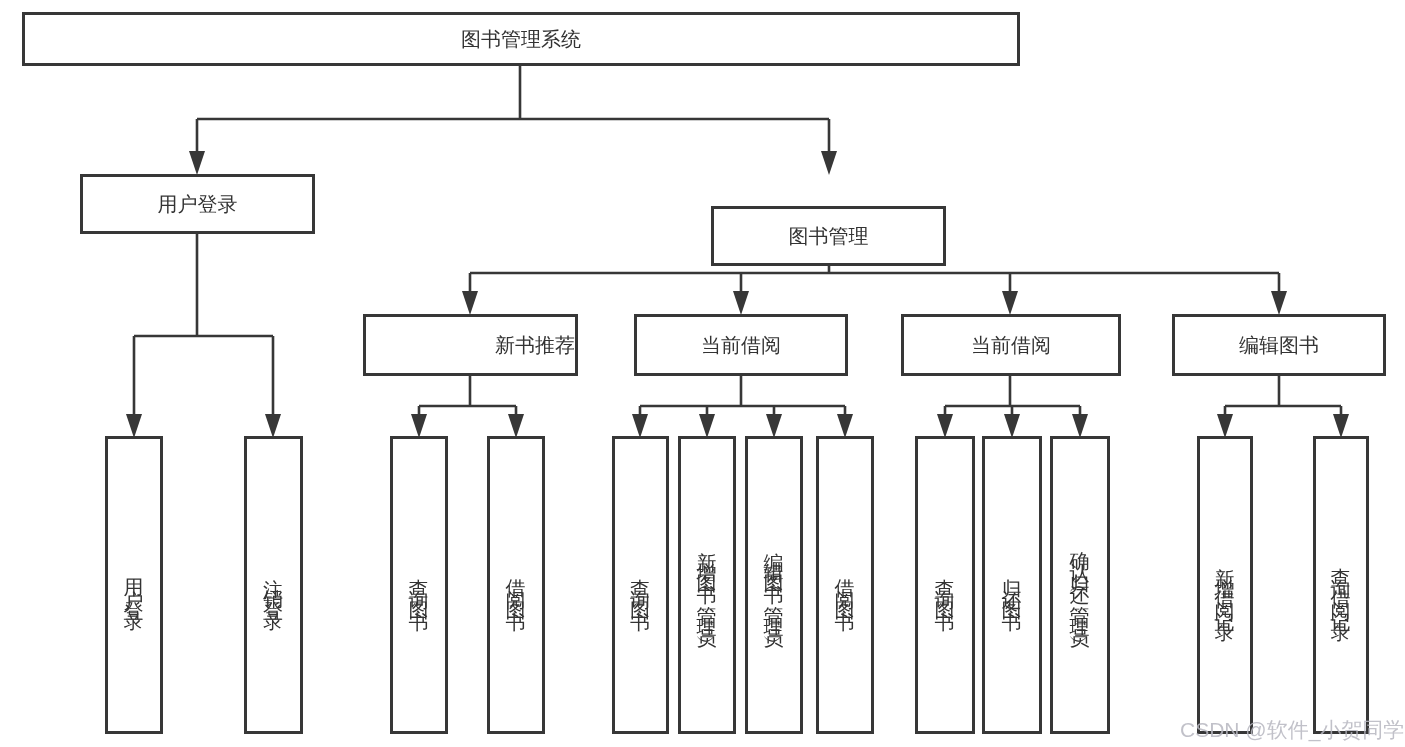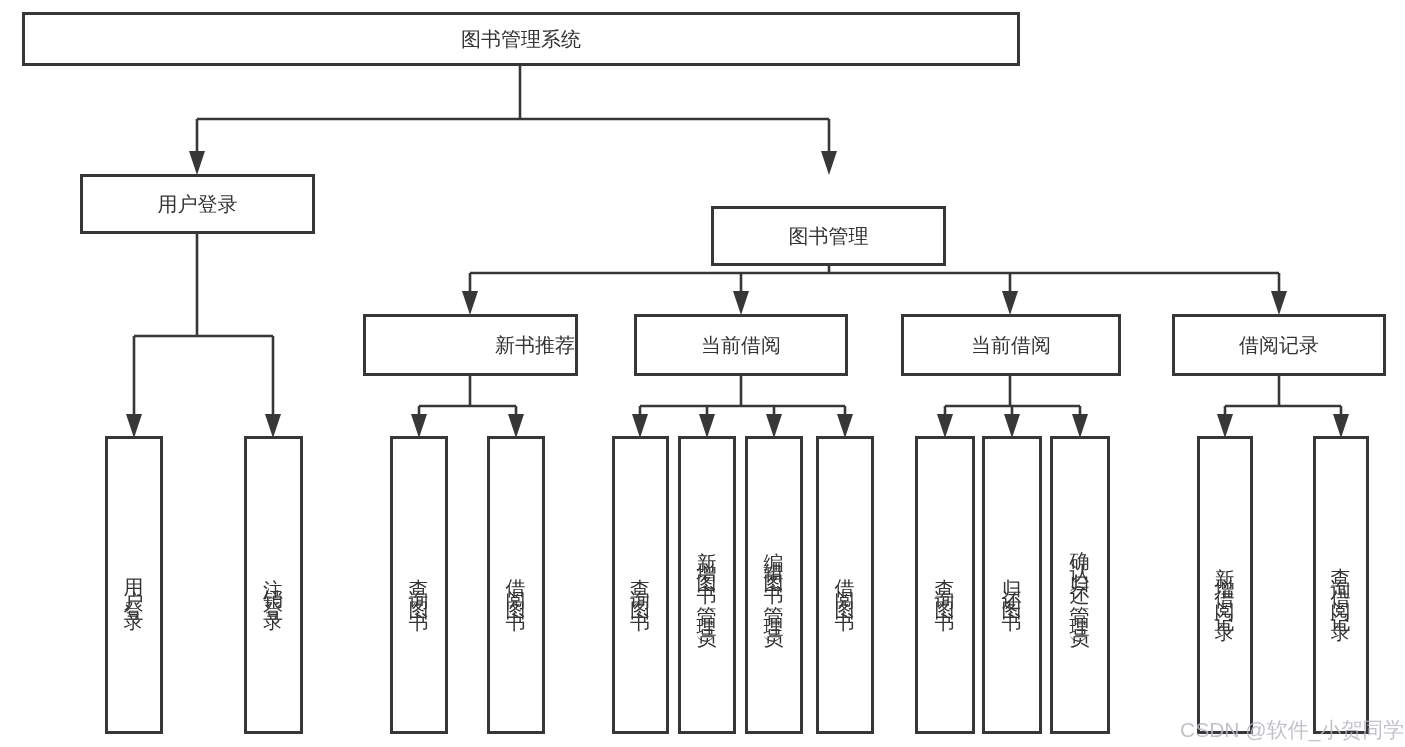--- a/index.html
+++ b/index.html
@@ -129,21 +129,21 @@
   <div class="box hbox" style="left:363px; top:314px; width:215px; height:62px;justify-content:flex-end;">
     <span>新书推荐</span>
   </div>
   <div class="box hbox" style="left:634px; top:314px; width:214px; height:62px;">
     <span>当前借阅</span>
   </div>
   <div class="box hbox" style="left:901px; top:314px; width:220px; height:62px;">
     <span>当前借阅</span>
   </div>
   <div class="box hbox" style="left:1172px; top:314px; width:214px; height:62px;">
-    <span>借阅记录</span>
+    <span>编辑图书</span>
   </div>
 
   <div class="box vbox" style="left:105px; top:436px; width:58px; height:298px;">
     <span>用户登录</span>
   </div>
   <div class="box vbox" style="left:244px; top:436px; width:59px; height:298px;">
     <span>注销登录</span>
   </div>
 
   <div class="box vbox" style="left:390px; top:436px; width:58px; height:298px;">

